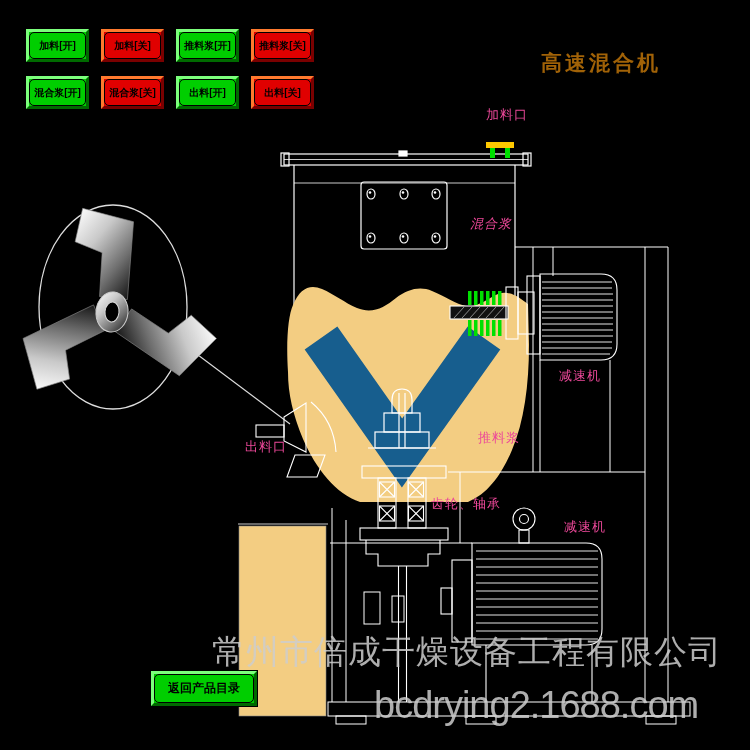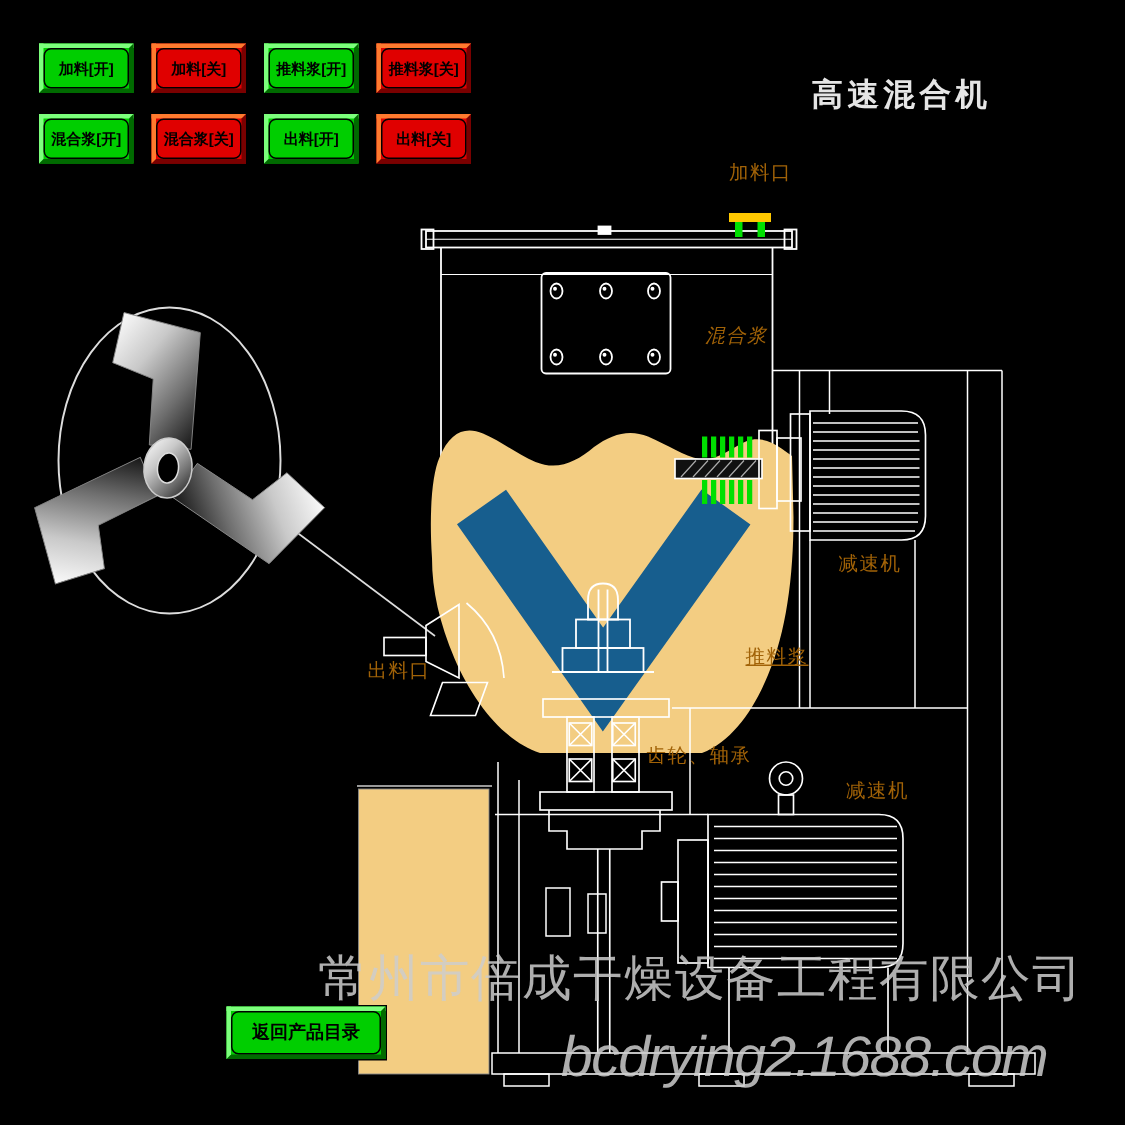--- a/index.html
+++ b/index.html
@@ -16,26 +16,26 @@
            background:var(--bg);box-shadow:0 0 0 1px #000;padding:0;}
   .hmi-btn .inner{box-sizing:border-box;width:100%;height:100%;border:1px solid #000;
            border-radius:5px;display:flex;align-items:center;justify-content:center;
            font-weight:bold;font-size:10px;color:#000;white-space:nowrap;overflow:hidden;}
   .hmi-btn.green{--bg:#00CE00;--lt:#7CFF7C;--dk:#006A00;}
   .hmi-btn.red{--bg:#E00000;--lt:#FF7A2E;--dk:#7A0000;}
   .back-btn{position:absolute;left:127px;top:671px;width:106px;height:35px;z-index:4;margin-left:24px;}
   .back-btn .inner{font-size:12px;}
 
   
-  .page-title{position:absolute;left:541px;top:49px;color:#e5e5e5;font-size:21px;
+  .page-title{position:absolute;left:541px;top:49px;color:#a16207;font-size:21px;
               font-weight:bold;letter-spacing:3px;z-index:3;}
-  .dlabel{position:absolute;color:#a16207;font-size:13px;letter-spacing:1px;z-index:3;white-space:nowrap;}
+  .dlabel{position:absolute;color:#ec4899;font-size:13px;letter-spacing:1px;z-index:3;white-space:nowrap;}
   .wm{position:absolute;color:rgba(205,205,205,0.85);z-index:5;pointer-events:none;white-space:nowrap;}
   .wm-company{left:212px;top:630px;font-size:33px;letter-spacing:1px;}
-  .wm-site{left:374px;top:684px;font-size:38px;letter-spacing:-1px;font-style:italic;}
+  .wm-site{left:374px;top:684px;font-size:38px;letter-spacing:-1px;}
 </style>
 </head>
 <body>
 
 <div class="screen">
 
   <svg width="750" height="750" viewBox="0 0 750 750">
     <defs>
       <linearGradient id="metal" x1="0" y1="0" x2="1" y2="1">
         <stop offset="0" stop-color="#ffffff"></stop>
@@ -209,21 +209,21 @@
       <rect x="486" y="142" width="28" height="6" fill="#FFC800"></rect>
       <rect x="490" y="148" width="5" height="10" fill="#00E000"></rect>
       <rect x="505" y="148" width="5" height="10" fill="#00E000"></rect>
     </g>
   </svg>
 
   <div class="page-title">高速混合机</div>
 
   <div class="dlabel" style="left:486px;top:106px;">加料口</div>
   <div class="dlabel" style="left:470px;top:215px;font-style:italic;">混合浆</div>
-  <div class="dlabel" style="left:497px;top:429px;text-decoration:underline;">推料浆</div>
+  <div class="dlabel" style="left:478px;top:429px;">推料浆</div>
   <div class="dlabel" style="left:245px;top:438px;">出料口</div>
   <div class="dlabel" style="left:431px;top:495px;">齿轮、轴承</div>
   <div class="dlabel" style="left:559px;top:367px;">减速机</div>
   <div class="dlabel" style="left:564px;top:518px;">减速机</div>
 
   <div class="btn-grid">
     <button class="hmi-btn green">
       <span class="inner">加料[开]</span>
       </button>
     <button class="hmi-btn red">

